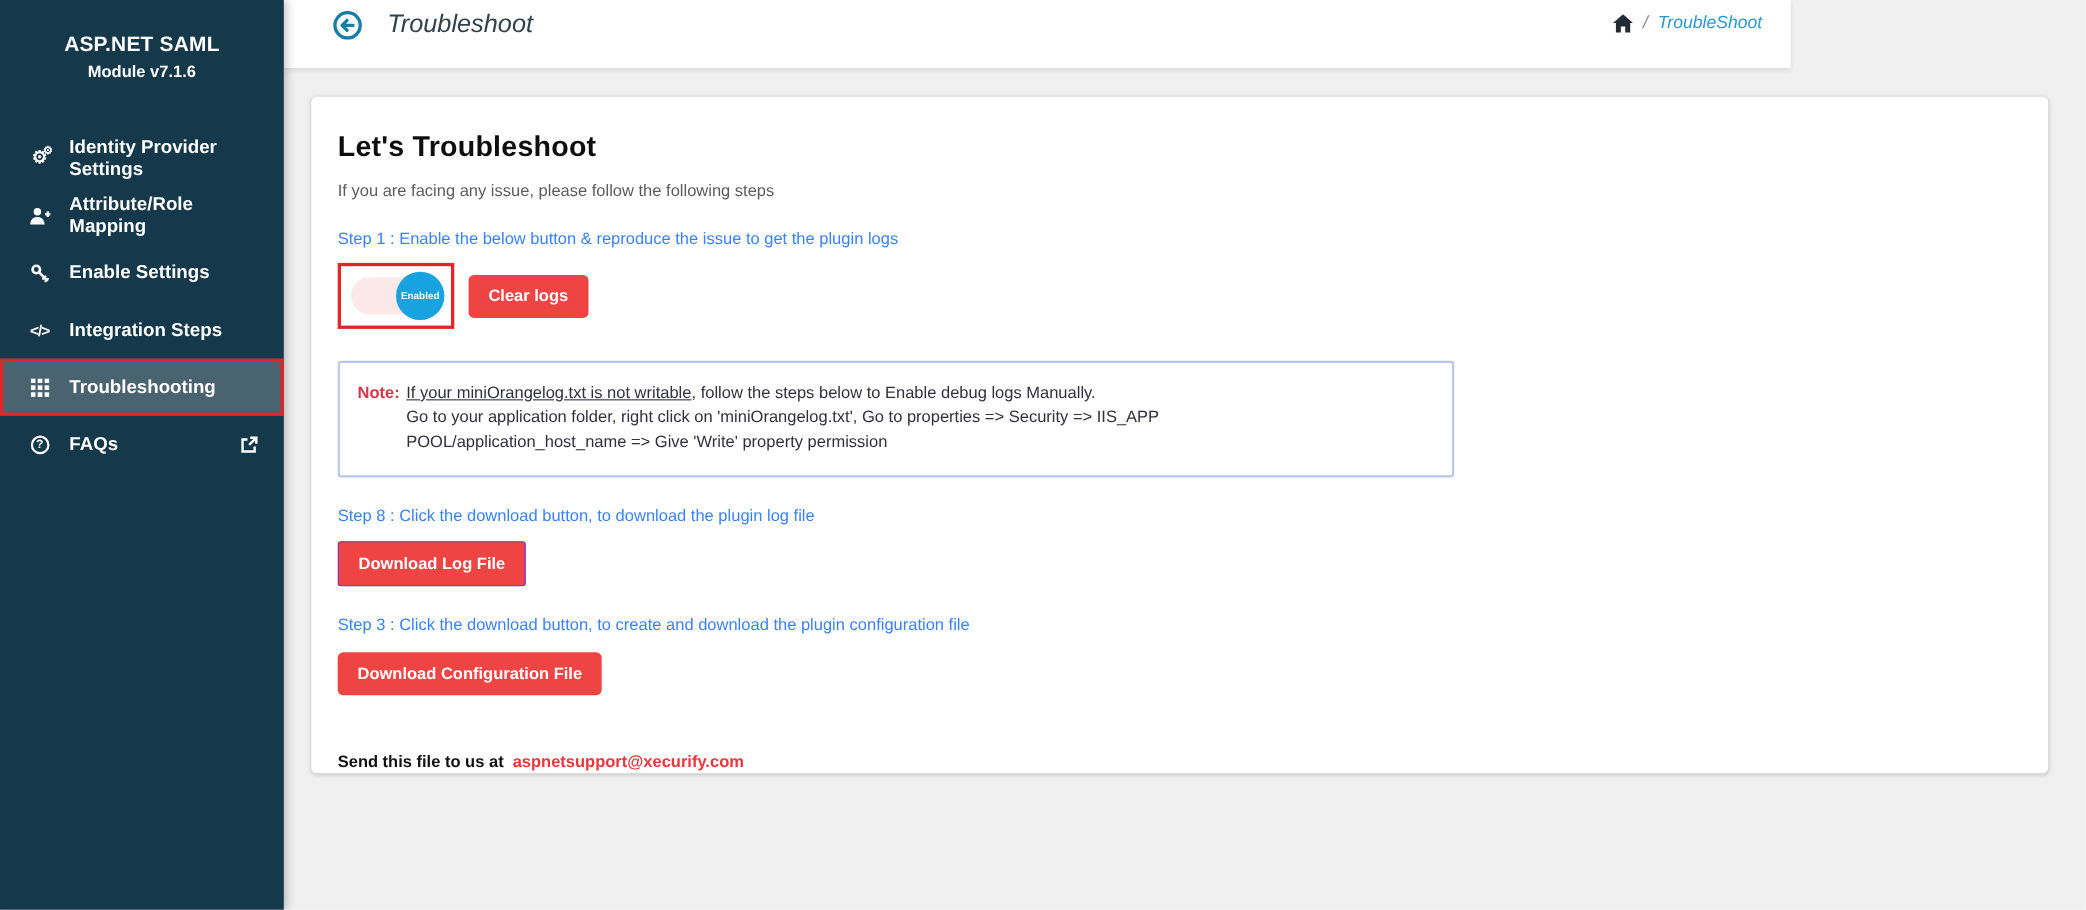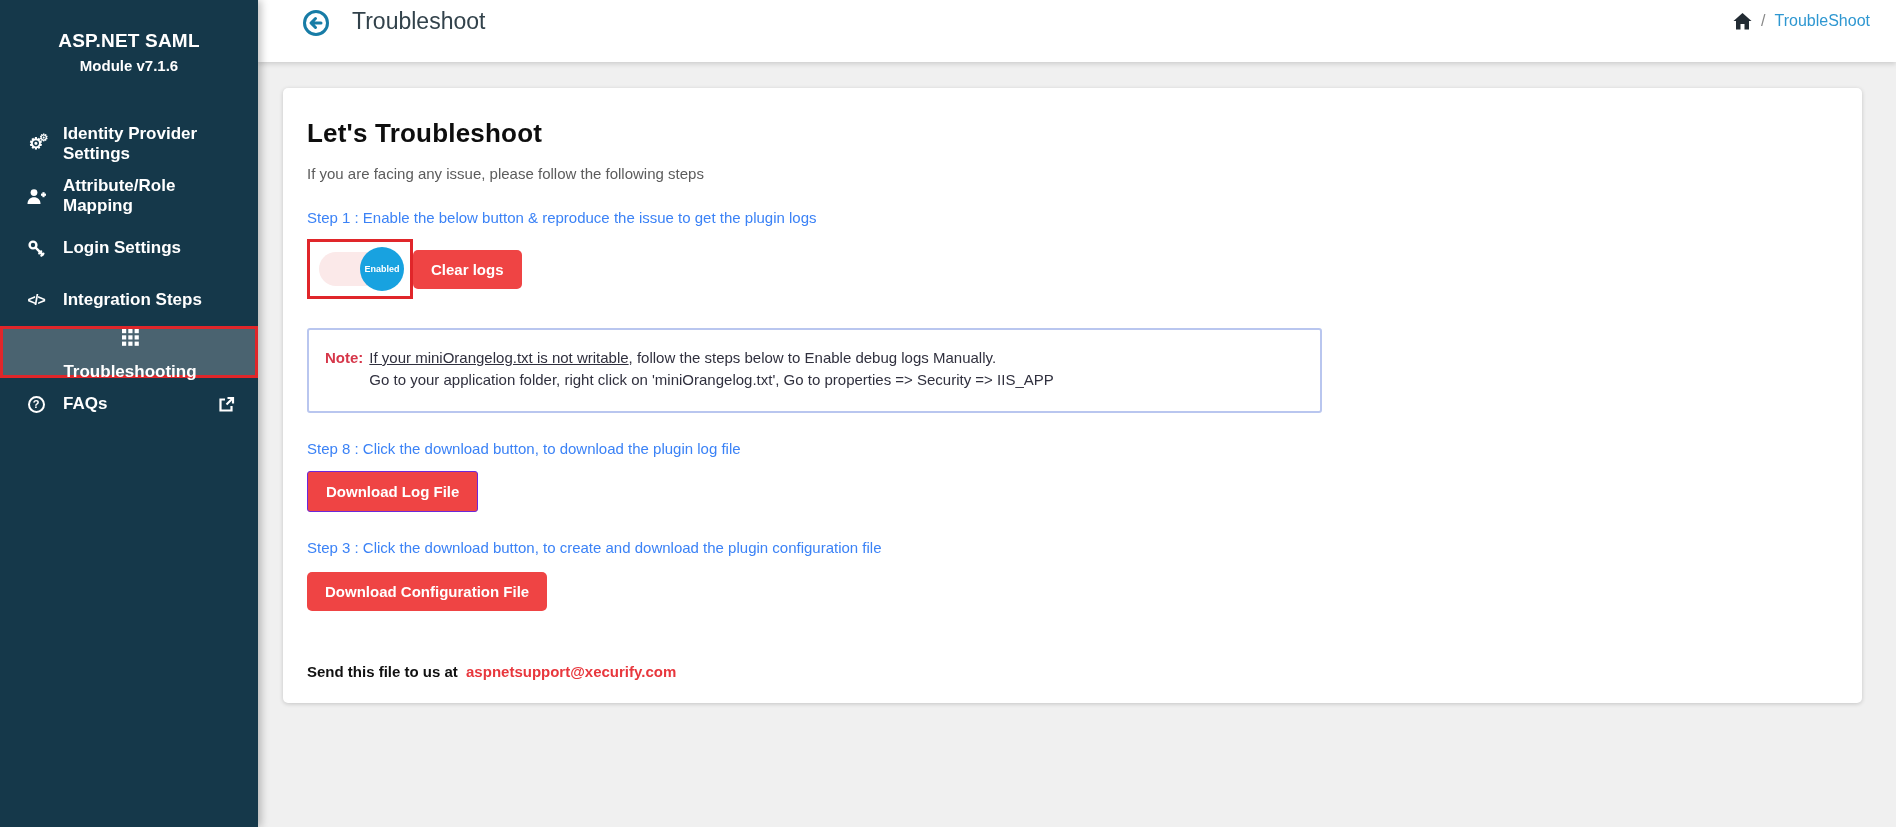--- a/index.html
+++ b/index.html
@@ -24,57 +24,57 @@
   .nav { margin-top:44px; }
   .nav-item {
     display:flex; align-items:center; gap:16px;
     height:52px; padding:0 20px 0 22px;
     font-size:17px; font-weight:600; cursor:pointer;
     border:3px solid transparent;
   }
   .nav-item.active {
     background:#4a6370;
     border:3px solid #e0262a;
-    flex-direction:column;
   }
   .icon-cell { width:22px; display:flex; justify-content:center; align-items:center; flex:none; }
   .gear-wrap { position:relative; font-size:16px; line-height:1; }
   .gear-small { position:absolute; font-size:10px; right:-5px; top:-3px; }
   .code-glyph { font-size:14px; font-weight:700; letter-spacing:-1px; }
   .qcircle {
     width:17px; height:17px; border:2px solid #fff; border-radius:50%;
     font-size:11px; font-weight:700; display:flex; align-items:center; justify-content:center;
   }
   .ext-cell { margin-left:auto; display:flex; align-items:center; }
 
   
   .topbar {
-    position:absolute; left:258px; top:0; width:1638px; height:62px;
+    position:absolute; left:258px; top:0; width:1370px; height:62px;
     background:#fff; box-shadow:0 2px 5px rgba(0,0,0,.15);
     display:flex; align-items:flex-start; padding:8px 26px 0 44px;
     z-index:4;
+    font-style:italic;
   }
   .back-btn { cursor:pointer; margin-top:1px; }
   .page-title { font-size:23px; color:#32424b; margin-left:22px; font-weight:500; }
   .breadcrumb { margin-left:auto; display:flex; align-items:center; gap:9px; margin-top:4px; font-size:16px; }
   .crumb-sep { color:#8a8a8a; }
   .crumb-link { color:#2e97d1; text-decoration:none; cursor:pointer; }
 
   
   .card {
     position:absolute; left:283px; top:88px; width:1579px; height:615px;
     background:#fff; border-radius:5px;
     box-shadow:0 1px 4px rgba(0,0,0,.18);
     padding:30px 30px 0 24px;
   }
   .card h1 { font-size:26px; font-weight:800; color:#0e0e0e; letter-spacing:.2px; }
   .intro { font-size:15px; color:#5c5c5c; margin-top:16px; }
   .step-label { font-size:15px; color:#3b82f6; margin-top:27px; }
 
-  .step1-row { display:flex; align-items:center; margin-top:13px; gap:0; }
+  .step1-row { display:flex; align-items:center; margin-top:13px; gap:13px; }
   .toggle-frame {
     border:3px solid #e0262a; padding:10px 9px; display:inline-flex; align-items:center;
     background:#fff;
   }
   .toggle {
     position:relative; width:82px; height:34px; border-radius:17px;
     background:#fbe9e9; cursor:pointer;
   }
   .toggle-knob {
     position:absolute; right:-3px; top:-5px; width:44px; height:44px;
@@ -139,21 +139,21 @@
 
     <div class="nav-item">
       <span class="icon-cell">
         <svg width="17" height="17" viewBox="0 0 17 17">
           <circle cx="5" cy="5" r="3.4" fill="none" stroke="#fff" stroke-width="2.4"></circle>
           <path d="M7.6 7.6 L14.6 14.6" stroke="#fff" stroke-width="2.4" stroke-linecap="round"></path>
           <path d="M11.2 13.4 L13.2 11.4" stroke="#fff" stroke-width="2.2" stroke-linecap="round"></path>
           <path d="M13.4 15.6 L15.4 13.6" stroke="#fff" stroke-width="2.2" stroke-linecap="round"></path>
         </svg>
       </span>
-      <span>Login Settings</span>
+      <span>Enable Settings</span>
     </div>
 
     <div class="nav-item">
       <span class="icon-cell">
         <span class="code-glyph">&lt;/&gt;</span>
       </span>
       <span>Integration Steps</span>
     </div>
 
     <div class="nav-item active">
@@ -226,20 +226,21 @@
       </span>
     </span>
     <button class="btn">Clear logs</button>
   </div>
 
   <div class="note-box">
     <span class="note-label">Note:</span>
     <span>
       <span class="note-underline">If your miniOrangelog.txt is not writable</span><span>, follow the steps below to Enable debug logs Manually.</span><br>
       <span>Go to your application folder, right click on 'miniOrangelog.txt', Go to properties =&gt; Security =&gt; IIS_APP</span><br>
+      <span>POOL/application_host_name =&gt; Give 'Write' property permission</span>
     </span>
   </div>
 
   <div class="step-label">Step 8 : Click the download button, to download the plugin log file</div>
   <div class="step2-btn-row">
     <button class="btn red-frame">Download Log File</button>
   </div>
 
   <div class="step-label">Step 3 : Click the download button, to create and download the plugin configuration file</div>
   <div class="step3-btn-row">

